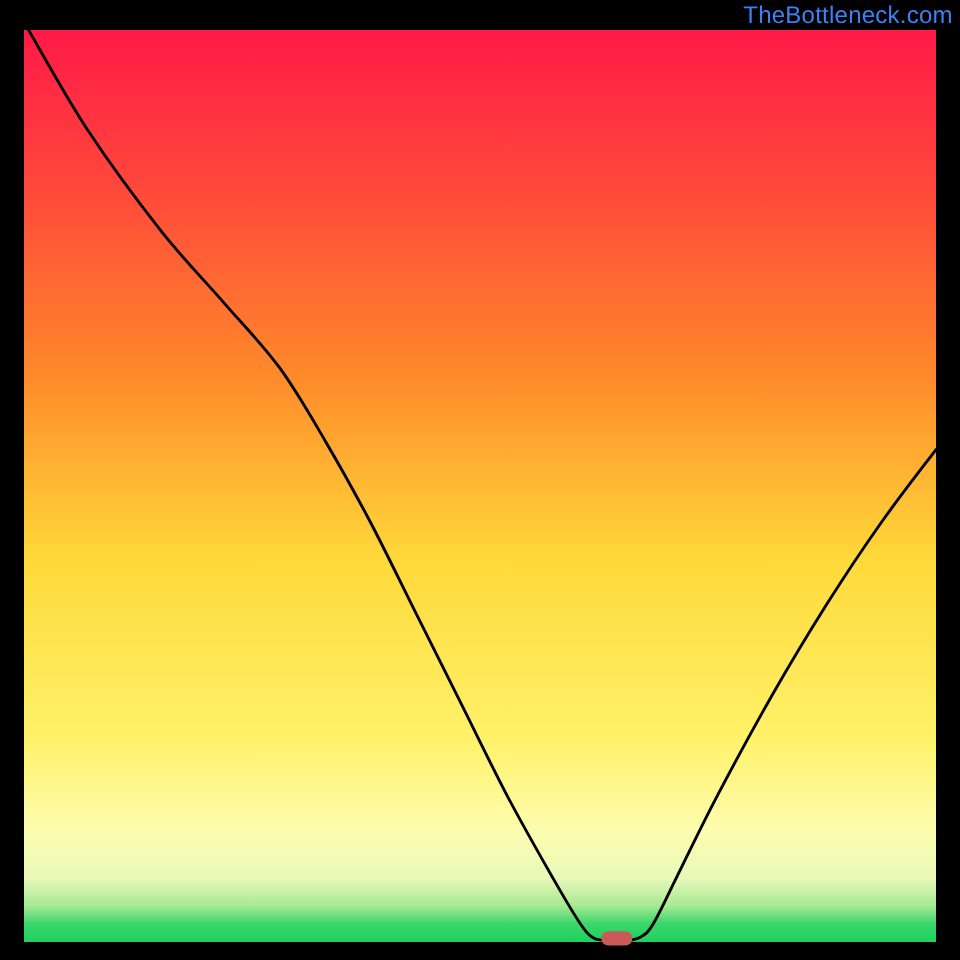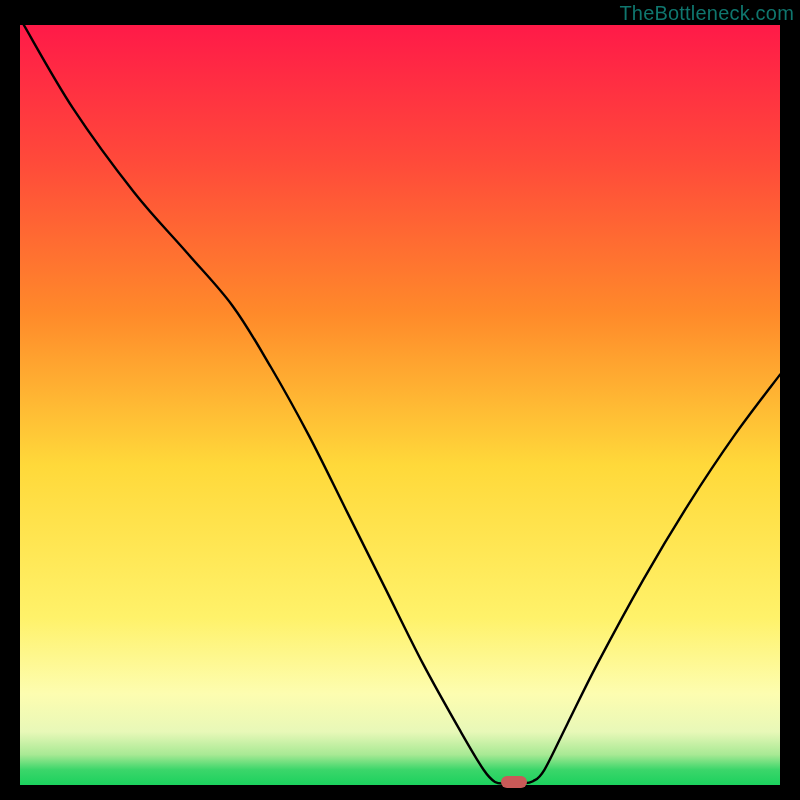--- a/index.html
+++ b/index.html
@@ -14,21 +14,21 @@
   .frame {
     position: relative;
     width: 800px;
     height: 800px;
     background: #000;
   }
   .watermark {
     position: absolute;
     top: 2px;
     right: 6px;
-    color: #0f766e;
+    color: #3b82f6;
     font-size: 20px;
     font-weight: 500;
     letter-spacing: 0.2px;
   }
   .plot-outer {
     position: absolute;
     left: 20px;
     top: 25px;
     width: 760px;
     height: 760px;

